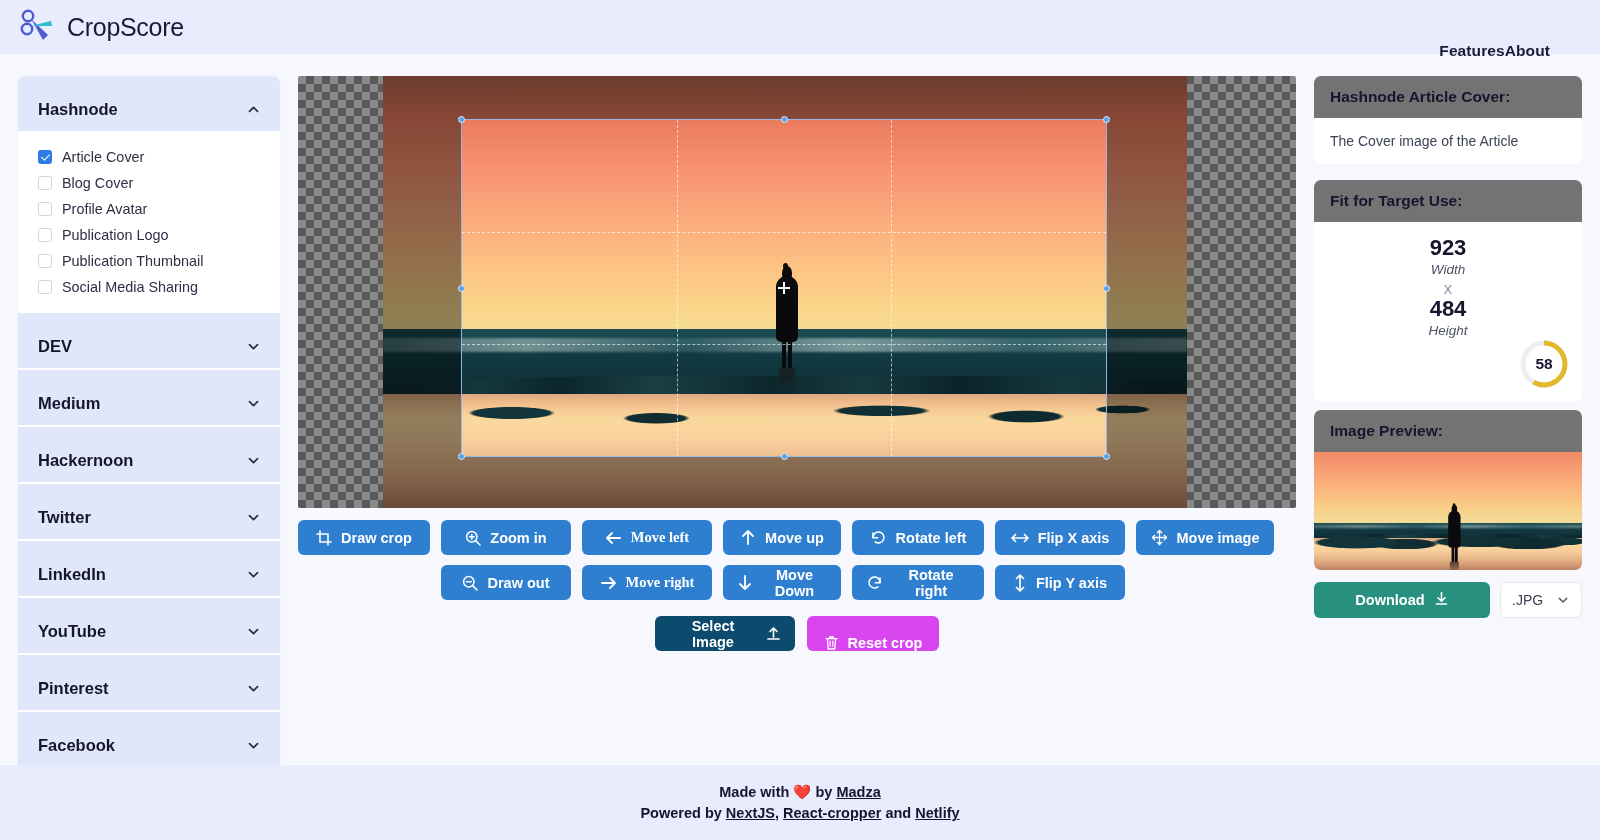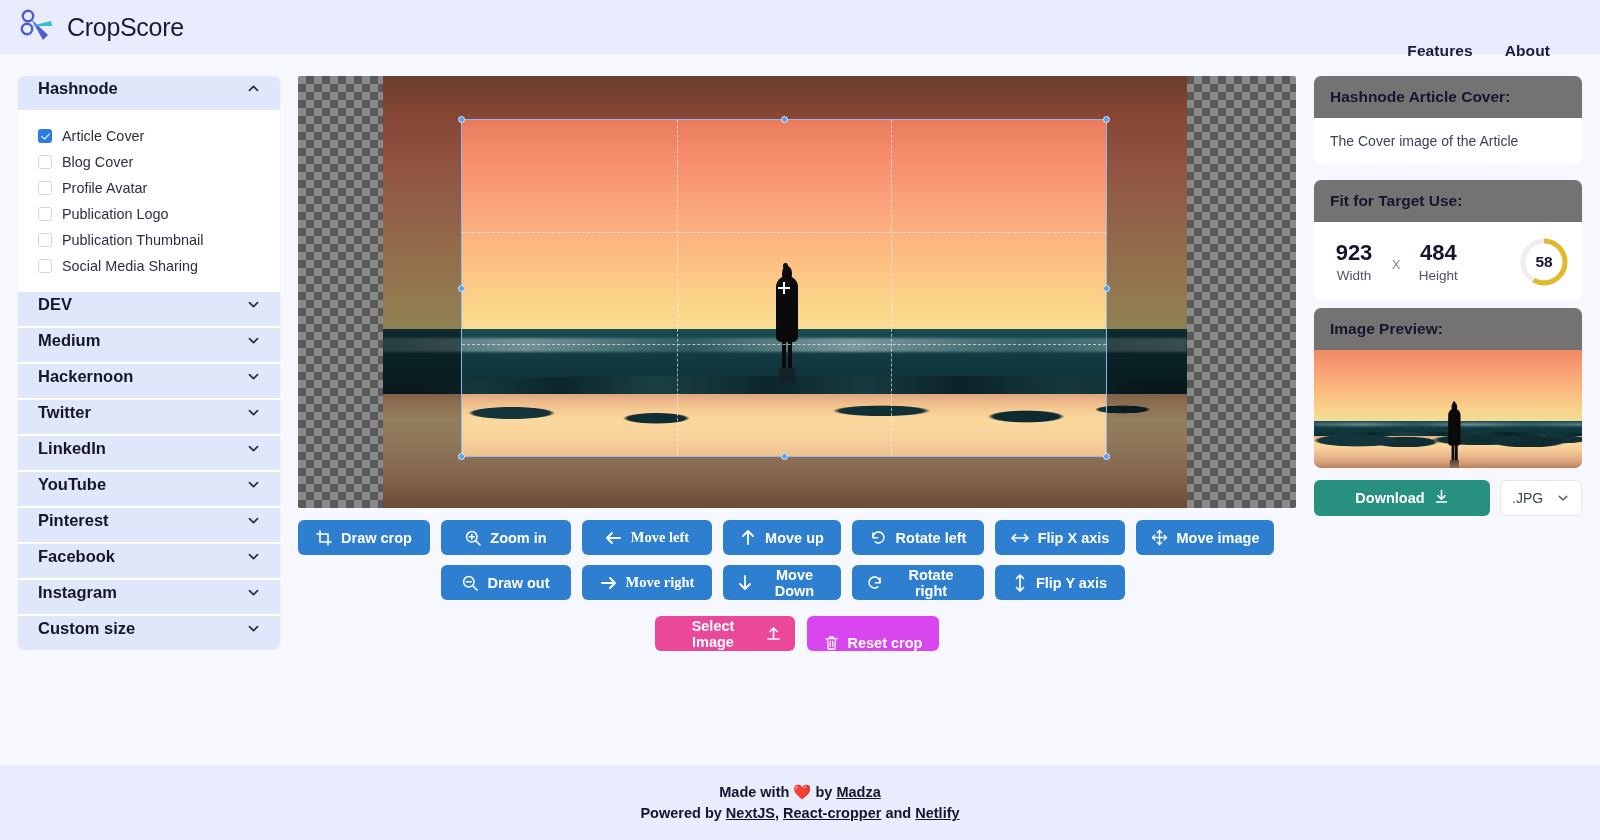--- a/index.html
+++ b/index.html
@@ -16,41 +16,41 @@
     background: #e8ecfc;
     display: flex;
     align-items: center;
     padding: 0 22px 0 18px;
     justify-content: space-between;
   }
   .brand { display: flex; align-items: center; gap: 11px; }
   .brand-name {
     font-size: 25px; font-weight: normal; color: #1b1b38; letter-spacing: -0.3px;
   }
-  .nav { display: flex; gap: 32px; padding-right: 28px; margin-top: 48px; }
+  .nav { display: flex; padding-right: 28px; margin-top: 48px; }
   .nav a {
     font-size: 15.5px; font-weight: bold; color: #1b1b38;
     text-decoration: none; letter-spacing: 0.1px;
   }
 
   
   .page { display: flex; padding: 22px 18px 0 18px; gap: 18px; height: 700px; }
 
   
   .sidebar {
     width: 262px; flex: 0 0 262px;
     background: #fff;
     border-radius: 7px;
     overflow: hidden;
     align-self: flex-start;
     box-shadow: 0 0 0 1px rgba(0,0,0,0.015);
   }
   .acc-head {
     background: #e0e7fb;
-    padding: 3px 20px 12px 20px;
+    padding: 24px 20px 12px 20px;
     display: flex; align-items: center; justify-content: space-between;
     cursor: pointer;
     border-bottom: 2px solid #fff;
   }
   .acc-head .t { font-size: 16.5px; font-weight: bold; color: #15152e; }
   .chev { width: 13px; height: 13px; position: relative; color: #2b2b44; }
   .chev svg { display:block; }
   .acc-body { padding: 11px 0 13px 0; background: #fff; }
   .opt {
     display: flex; align-items: center; gap: 10px;
@@ -193,44 +193,44 @@
   .btnrows { margin-top: 12px; }
   .btnrow { display:flex; gap: 11px; margin-bottom: 10px; }
   .btn {
     border:none; border-radius:6px; cursor:pointer;
     font-family:"Liberation Sans", sans-serif;
     font-size:14.5px; font-weight:bold; color:#fff;
     display:inline-flex; align-items:center; justify-content:center; gap:9px;
     height:35px; padding: 0 14px;
   }
   .btn.blue { background:#2f7fd1; }
-  .btn.teal { background:#ec4899; }
+  .btn.teal { background:#0c4a6e; }
   .btn.red  { background:#d946ef;align-items:flex-end; }
   .btn .ico { display:inline-flex; align-items:center; }
   .b-w1 { width:132px; } .b-w2 { width:130px; } .b-w3 { width:130px;font-family:Liberation Serif, serif; }
   .b-w4 { width:118px; } .b-w5 { width:132px; } .b-w6 { width:130px; }
   .b-w7 { width:138px; }
   .row-center { display:flex; justify-content:center; gap:12px; margin-top:16px; }
   .btn.sel { width:140px; } .btn.rst { width:132px; }
 
   
   .right { width: 268px; flex: 0 0 268px; align-self: flex-start; }
   .card { background:#fff; border-radius:7px; overflow:hidden; }
   .card-head {
     background:#737373; padding: 12px 16px;
     font-size:15.5px; font-weight:bold; color:#15152e;
   }
   .card-body { padding: 15px 16px; }
   .desc { font-size:14px; color:#3c4257; }
   .fit {
-    display:flex; align-items:center; gap:0; padding: 14px 12px 12px 12px;
+    display:flex; align-items:center; gap:0; padding: 14px 12px 12px 12px; flex-direction: column;
   }
   .dim { text-align:center; min-width:56px; }
   .dim .v { font-size:22px; font-weight:bold; color:#15152e; line-height:1.05; }
-  .dim .l { font-size:13.5px; color:#4d5264; margin-top:3px; }
+  .dim .l { font-size:13.5px; color:#4d5264; margin-top:3px;font-style:italic; }
   .xsep { font-size:12.5px; color:#7b8097; padding: 0 10px; margin-top: 6px; }
   .gauge { margin-left:auto; position:relative; width:52px; height:52px; }
   .gauge .num {
     position:absolute; inset:0; display:flex; align-items:center;
     justify-content:center; font-size:15.5px; font-weight:bold; color:#15152e;
   }
   .preview-wrap { padding: 0; }
   .preview {
     width:100%; height:118px; position:relative; overflow:hidden;
   }

